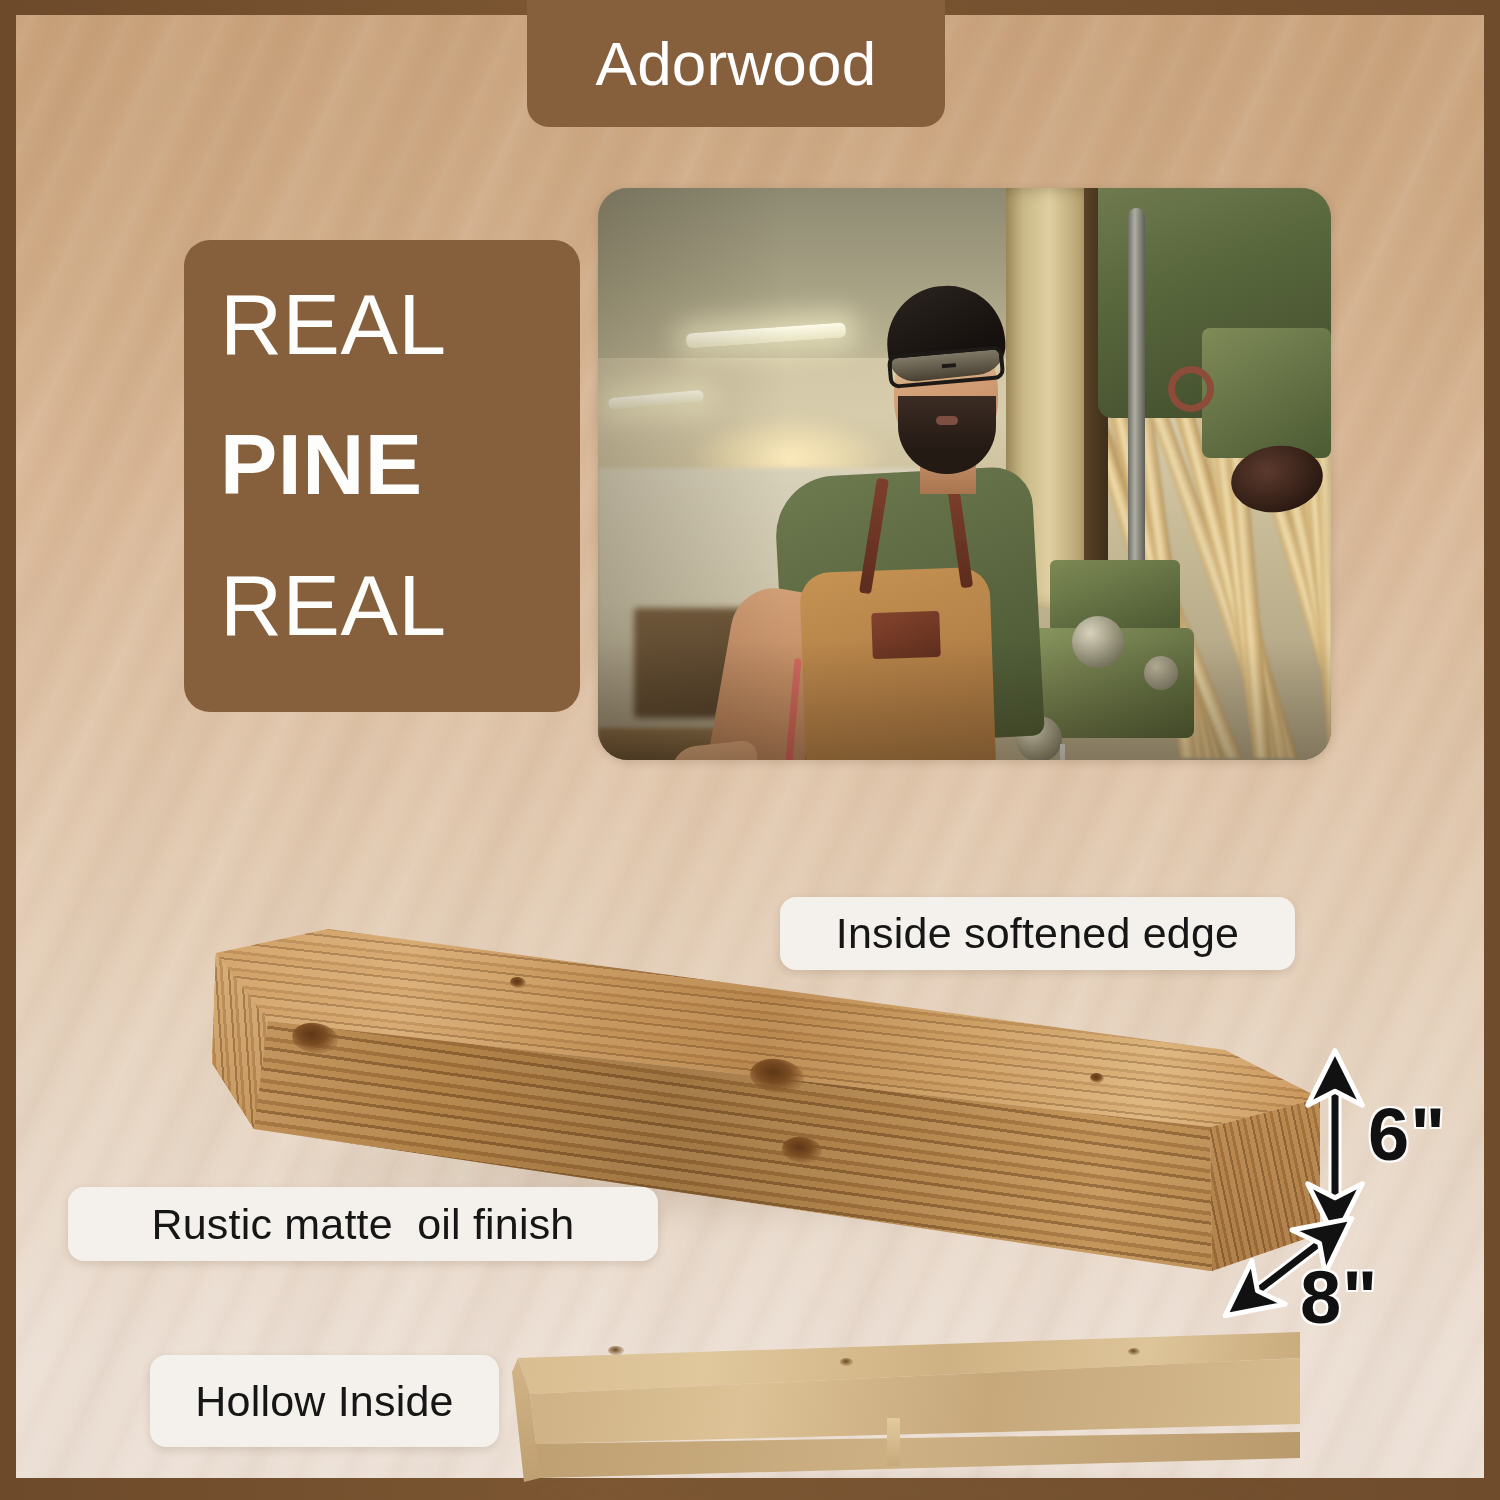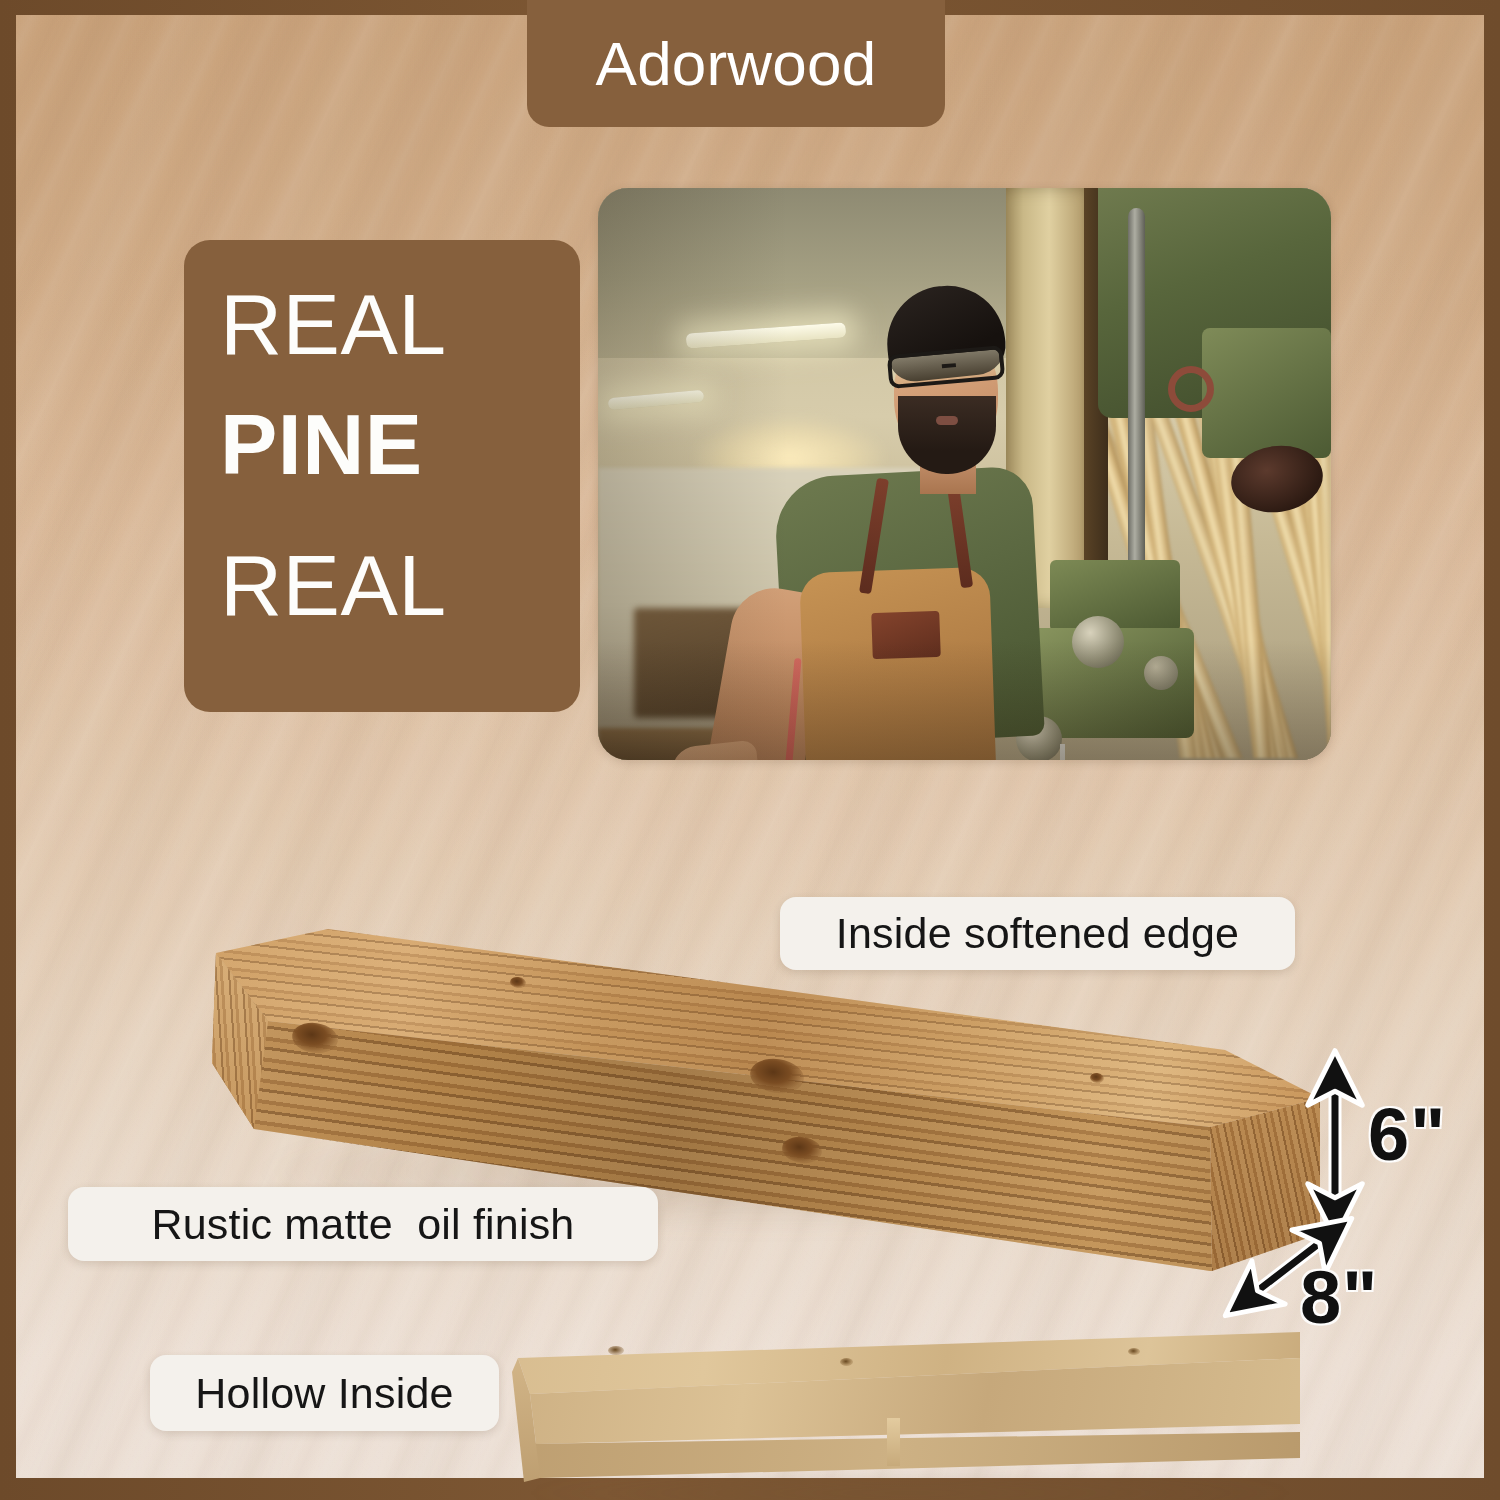--- a/index.html
+++ b/index.html
@@ -91,21 +91,21 @@
     border-radius: 26px;
     z-index: 4;
     padding: 36px 0 0 36px;
   }
   #headline-box .hl-line {
     color: #fdfdfb;
     line-height: 1.12;
     letter-spacing: .5px;
   }
   .hl-real  { font-size: 86px; font-weight: 400; }
-  .hl-pine  { font-size: 86px; font-weight: 700; margin-top: 24px; }
+  .hl-pine  { font-size: 86px; font-weight: 700; margin-top: 44px; }
   .hl-wood  { font-size: 86px; font-weight: 400; margin-top: 44px; }
 
   
   #photo {
     position: absolute;
     left: 598px; top: 188px;
     width: 733px; height: 572px;
     border-radius: 30px;
     overflow: hidden;
     z-index: 5;
@@ -347,21 +347,21 @@
     color: #161616;
     font-size: 43px;
     font-weight: 400;
     letter-spacing: .2px;
     white-space: pre;
     box-shadow: 0 3px 9px rgba(90,65,40,.16);
     z-index: 9;
   }
   #pill-rustic  { left: 780px; top: 897px; width: 515px; height: 73px; }
   #pill-matte   { left: 68px;  top: 1187px; width: 590px; height: 74px; }
-  #pill-hollow  { left: 150px; top: 1355px; width: 349px; height: 76px; }
+  #pill-hollow  { left: 150px; top: 1355px; width: 349px; height: 92px; }
 
   
   #beam-wrap {
     position: absolute;
     left: 210px; top: 915px;
     width: 1120px; height: 360px;
     z-index: 3;
   }
   #beam-shadow {
     position: absolute;

